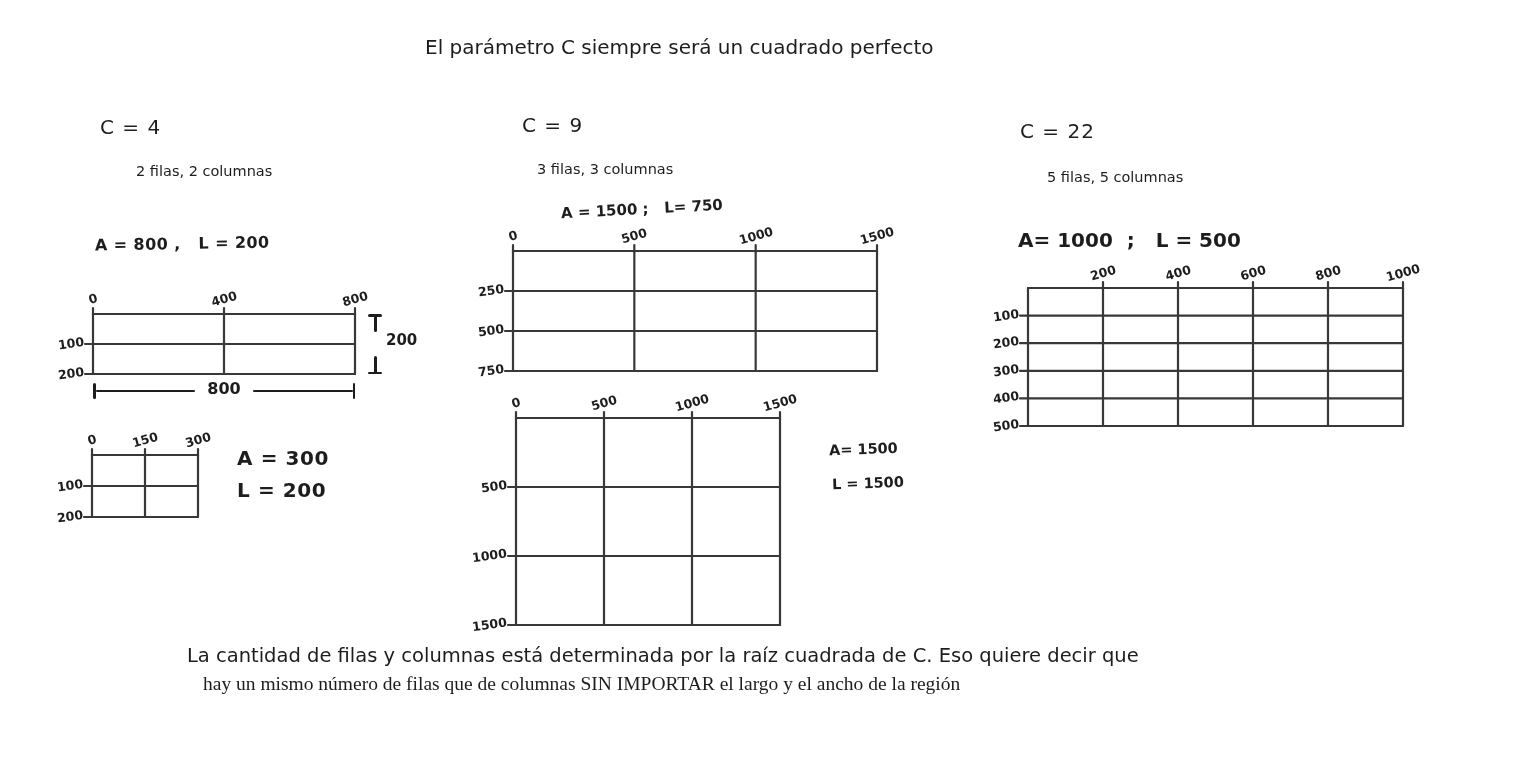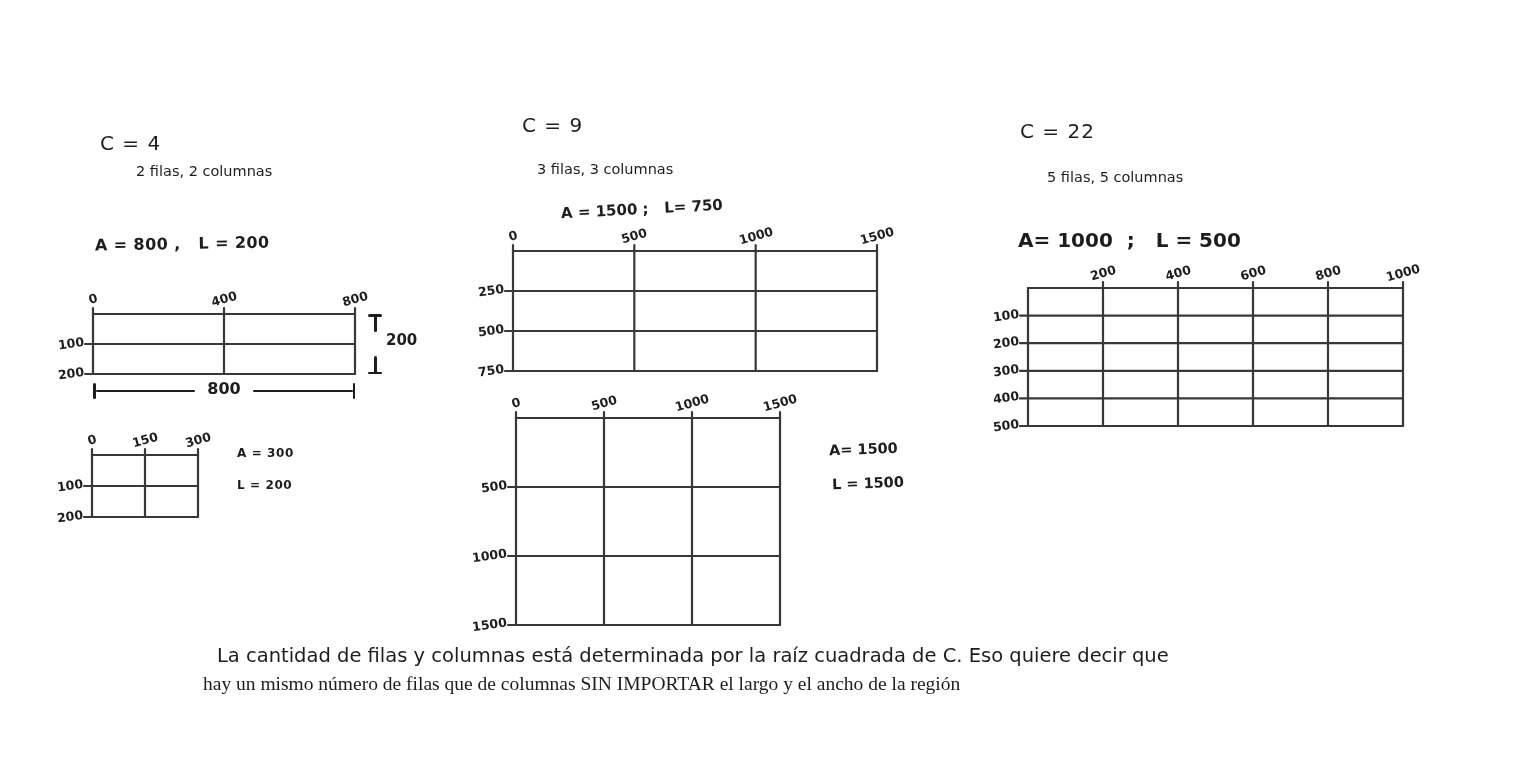--- a/index.html
+++ b/index.html
@@ -8,21 +8,21 @@
     font-family:"DejaVu Sans","Liberation Sans",sans-serif; color:#1d1d1d;
     overflow:hidden;
   }
   .hand { position:absolute; white-space:pre; line-height:1.15; }
   .title   { font-size:20px; }
   .heading { font-size:20px; letter-spacing:1px; }
   .subheading { font-size:14.5px; }
   .formula { font-size:16px; font-weight:600; letter-spacing:0.4px; }
   .formula-mid { font-size:15px; font-weight:700; transform:rotate(-3deg); }
   .formula-right { font-size:20px; font-weight:700; }
-  .side-label { font-size:12px; font-weight:700; letter-spacing:0.6px; }
+  .side-label { font-size:20px; font-weight:700; letter-spacing:0.6px; }
   .side-label-sm { font-size:14.5px; font-weight:700; transform:rotate(-2deg); }
   .footer-line { font-size:19.5px; }
 
   .grid { position:absolute; }
   .grid svg { position:absolute; left:0; top:0; overflow:visible; }
   .xlab {
     position:absolute; top:-23px; font-size:12.5px; font-weight:bold;
     transform:translateX(-50%) rotate(-16deg); white-space:nowrap;
   }
   .ylab {
@@ -45,22 +45,23 @@
   }
   .hcap { width:2.5px; height:16px; background:#1d1d1d; border-radius:2px; }
   .hline { flex:1; height:2.5px; background:#1d1d1d; border-radius:2px; }
   .hdim-label { padding:0 12px; font-size:16px; font-weight:700; transform:translateY(-3px); }
 </style>
 </head>
 <body>
 
 <div class="canvas">
 
-
-  <div class="hand heading" style="left:100px; top:116px;margin-top:16px;">C = 4</div>
+  <div class="hand title" style="left:425px; top:36px;">El parámetro C siempre será un cuadrado perfecto</div>
+
+  <div class="hand heading" style="left:100px; top:116px;">C = 4</div>
   <div class="hand subheading" style="left:136px; top:163px;">2 filas, 2 columnas</div>
   <div class="hand formula" style="left:95px; top:235px; transform:rotate(-1deg);">A = 800 ,   L = 200</div>
 
   <div class="grid" style="left:93px; top:314px; width:262px; height:60px;">
     <div class="vdim">
       <span class="vcap vcap-top"></span>
       <span class="vstem vstem-top"></span>
       <span class="vstem vstem-bot"></span>
       <span class="vcap vcap-bot"></span>
     </div>
@@ -209,16 +210,16 @@
       <span class="xlab" style="left: 60%;">600</span>
       <span class="xlab" style="left: 80%;">800</span>
       <span class="xlab" style="left: 100%;">1000</span>
       <span class="ylab" style="top: 20%;">100</span>
       <span class="ylab" style="top: 40%;">200</span>
       <span class="ylab" style="top: 60%;">300</span>
       <span class="ylab" style="top: 80%;">400</span>
       <span class="ylab" style="top: 100%;">500</span>
     </div>
 
-  <div class="hand footer-line" style="left:217px; top:645px;text-align:center;">La cantidad de filas y columnas está determinada por la raíz cuadrada de C. Eso quiere decir que</div>
+  <div class="hand footer-line" style="left:187px; top:645px;text-align:center;">La cantidad de filas y columnas está determinada por la raíz cuadrada de C. Eso quiere decir que</div>
   <div class="hand footer-line" style="left:203px; top:673px;font-family:Liberation Serif, serif;">hay un mismo número de filas que de columnas SIN IMPORTAR el largo y el ancho de la región</div>
 
 </div>
 
 </body></html>

